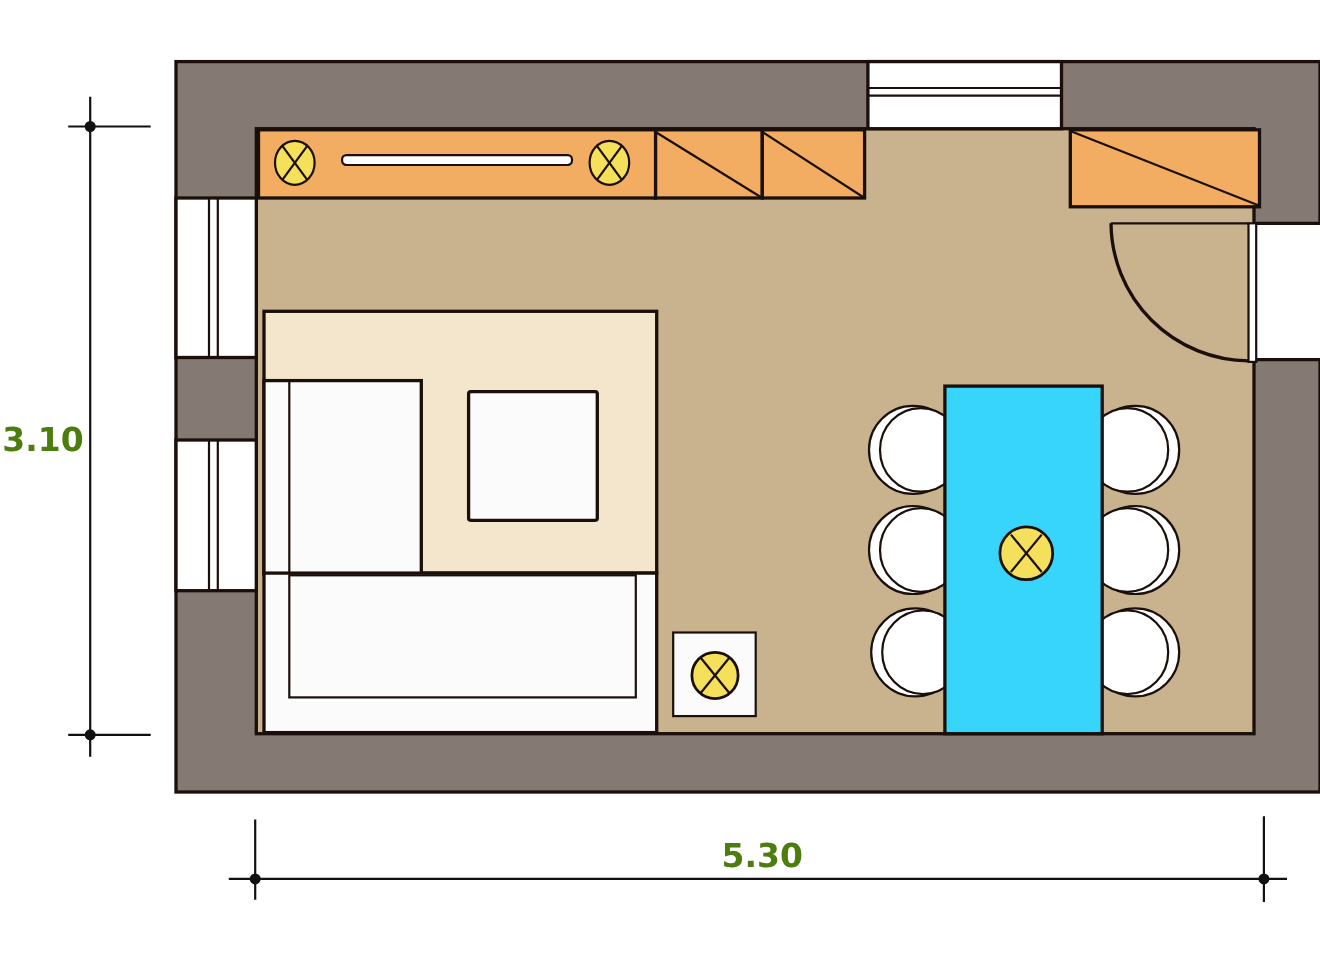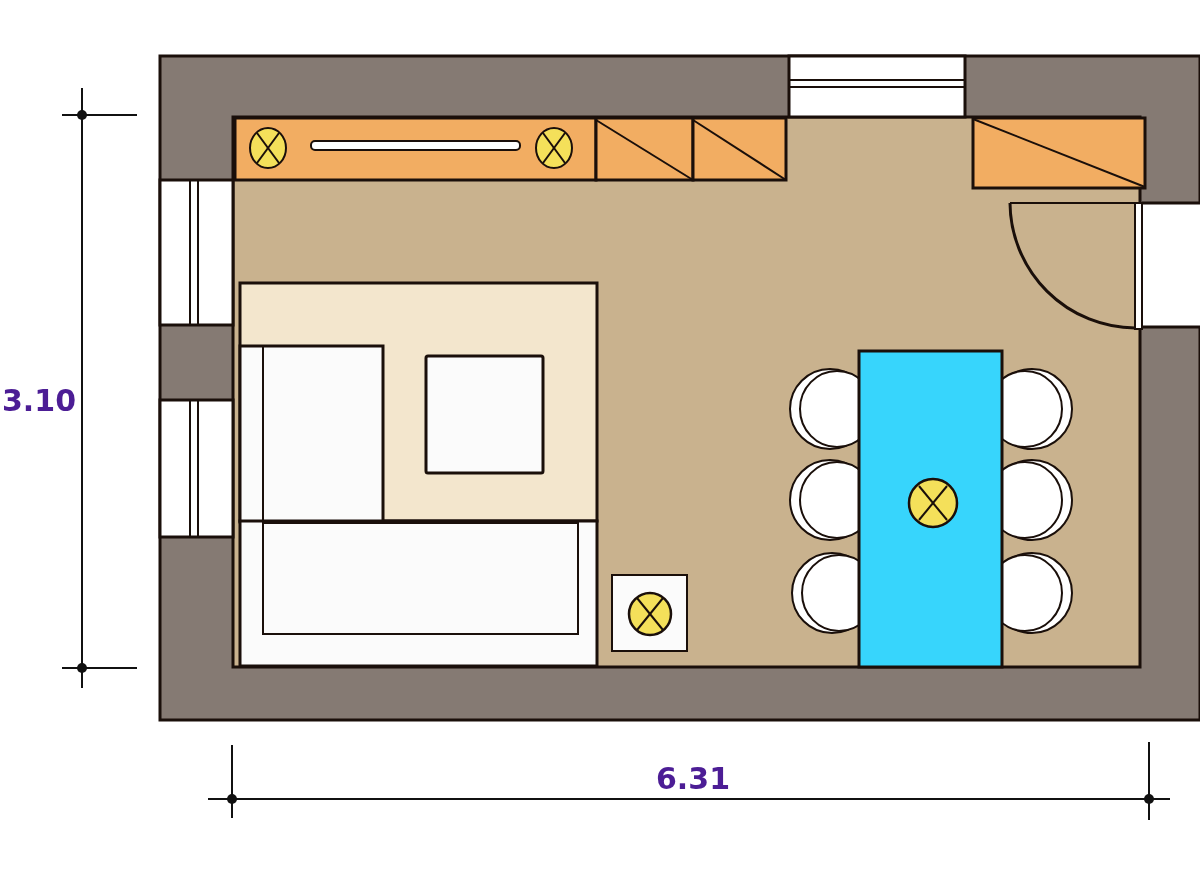--- a/index.html
+++ b/index.html
@@ -1,18 +1,18 @@
 <!DOCTYPE html>
 <html><head>
   <meta charset="utf-8">
   <style>
     html, body { margin: 0; padding: 0; background: #ffffff; }
     body { width: 1200px; height: 884px; overflow: hidden; position: relative; font-family: "DejaVu Sans", "Liberation Sans", sans-serif; }
     #plan { position: absolute; left: 0; top: 0; width: 1200px; height: 884px; }
-    .dim-label { position: absolute; font-family: "DejaVu Sans", "Liberation Sans", sans-serif; font-weight: bold; font-size: 30px; color: #4c1d95; line-height: 1; white-space: nowrap; }
+    .dim-label { position: absolute; font-family: "DejaVu Sans", "Liberation Sans", sans-serif; font-weight: bold; font-size: 30px; color: #4d7c0f; line-height: 1; white-space: nowrap; }
     #dim-height-label { left: 2px; top: 386px; }
     #dim-width-label { left: 656px; top: 764px; }
   </style>
 </head>
 <body>
 
 <svg id="plan" viewBox="0 0 1200 884" xmlns="http://www.w3.org/2000/svg">
 
   <rect x="160" y="56" width="1040" height="664" fill="#857a73" stroke="#1a0f0a" stroke-width="3"></rect>
 
@@ -142,13 +142,13 @@
   <g>
     <line x1="208" y1="799" x2="1170" y2="799" stroke="#111" stroke-width="2"></line>
     <line x1="232" y1="745" x2="232" y2="818" stroke="#111" stroke-width="2"></line>
     <line x1="1149" y1="742" x2="1149" y2="820" stroke="#111" stroke-width="2"></line>
     <circle cx="232" cy="799" r="5" fill="#111"></circle>
     <circle cx="1149" cy="799" r="5" fill="#111"></circle>
   </g>
 </svg>
 
 <div id="dim-height-label" class="dim-label">3.10</div>
-<div id="dim-width-label" class="dim-label">6.31</div>
+<div id="dim-width-label" class="dim-label">5.30</div>
 
 </body></html>

